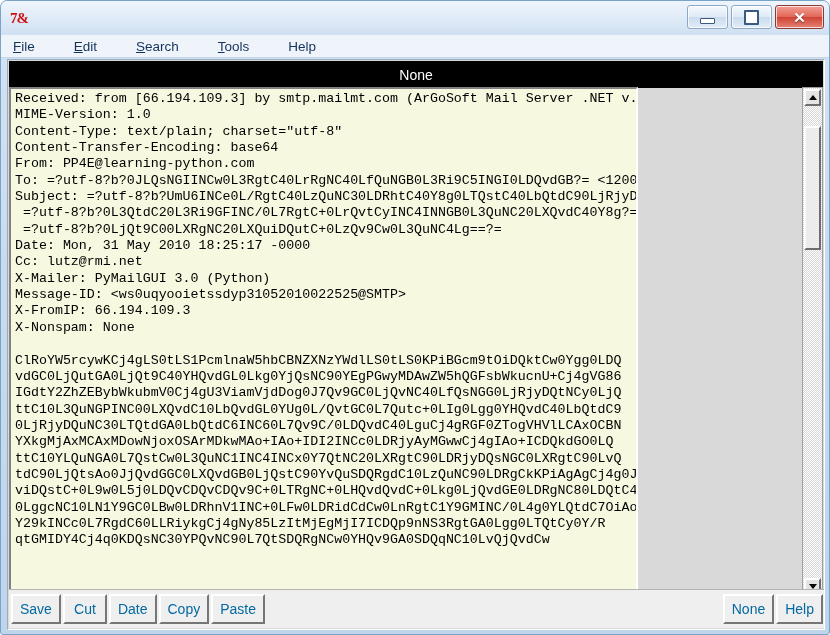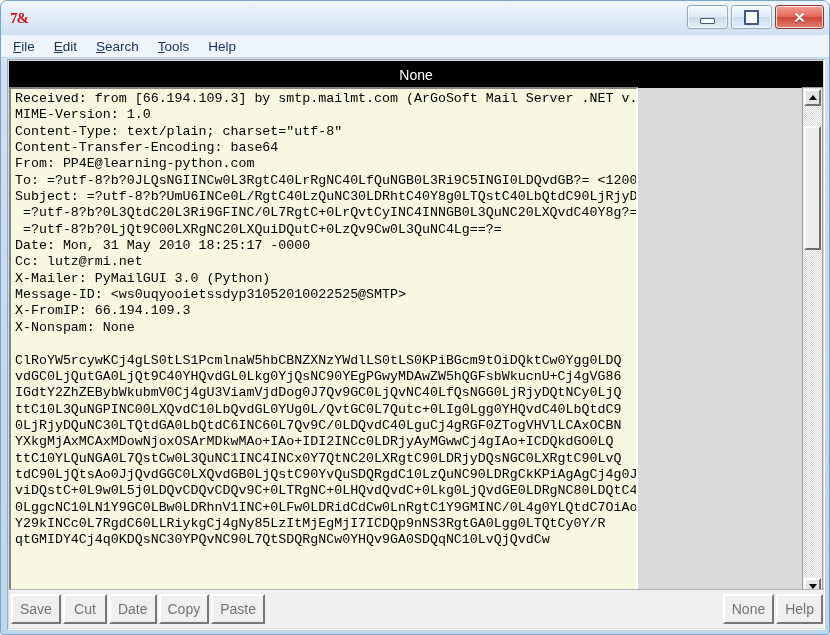--- a/index.html
+++ b/index.html
@@ -93,20 +93,21 @@
     text-shadow: 0 1px 1px rgba(0,0,0,0.45);
   }
 
   
   .menubar {
     position: absolute; left: 0; top: 34px; right: 0; height: 22px;
     background: #eef4fa;
     display: flex; align-items: center;
     padding-left: 10px;
     border-bottom: 1px solid #c3d6e8;
+    gap: 20px;
   }
   .menuitem {
     font-size: 13.5px;
     color: #15325c;
     padding: 1px 10px 1px 2px;
     margin-right: 7px;
     white-space: nowrap;
   }
   .menuitem .ul { text-decoration: underline; }
 
@@ -261,21 +262,21 @@
     min-width: 44px;
     height: 30px;
     margin: 0 1px;
     padding: 0 7px;
     background: #efefef;
     border: 2px solid;
     border-color: #ffffff #767676 #767676 #ffffff;
     box-sizing: border-box;
     font-family: "Liberation Sans", sans-serif;
     font-size: 14px;
-    color: #737373;
+    color: #0369a1;
     display: flex; align-items: center; justify-content: center;
     cursor: default;
   }
   .spacer { flex: 1 1 auto; }
 </style>
 </head>
 <body>
 
 <div class="window">
 

